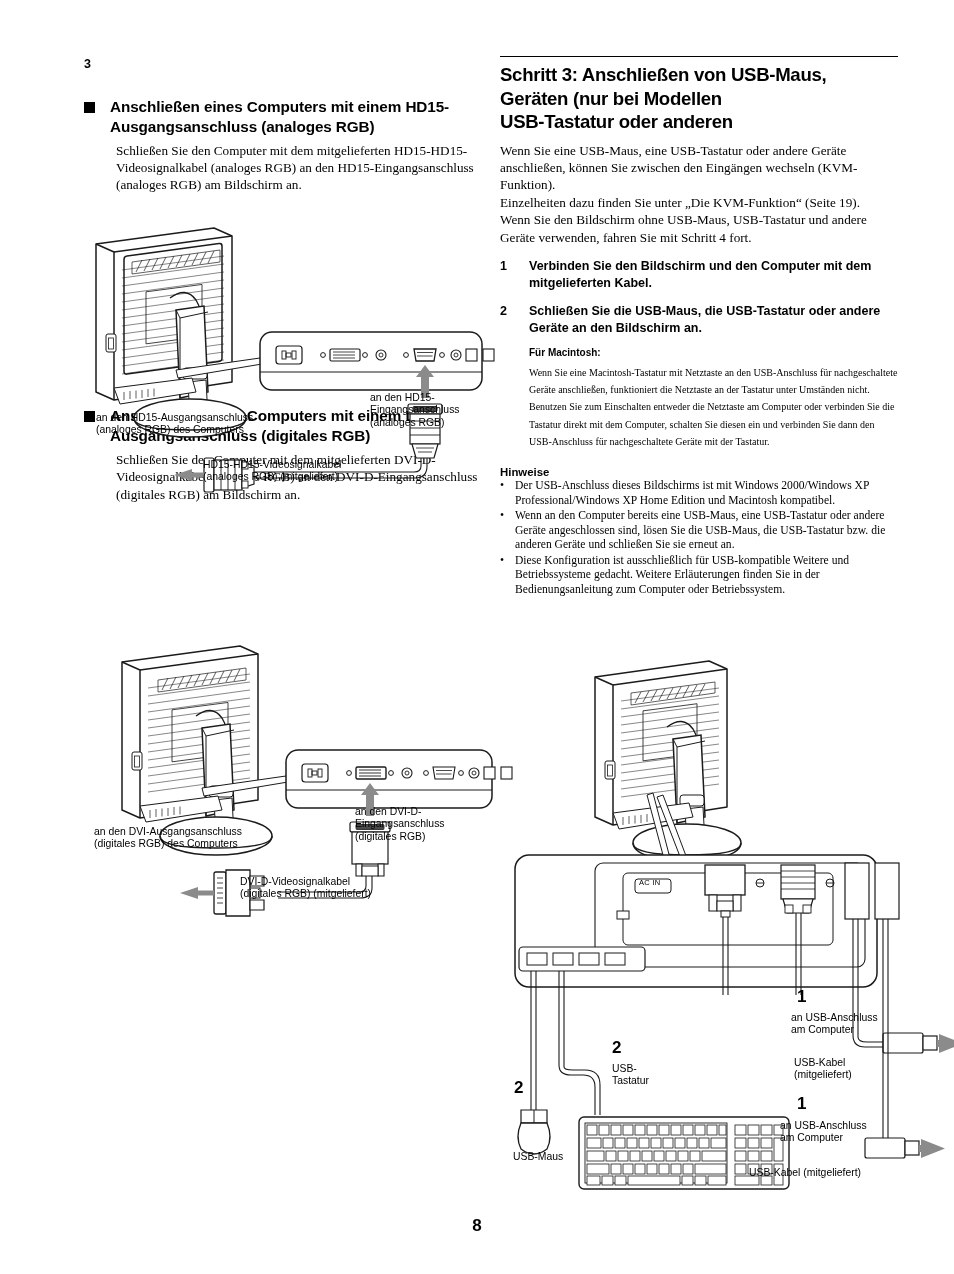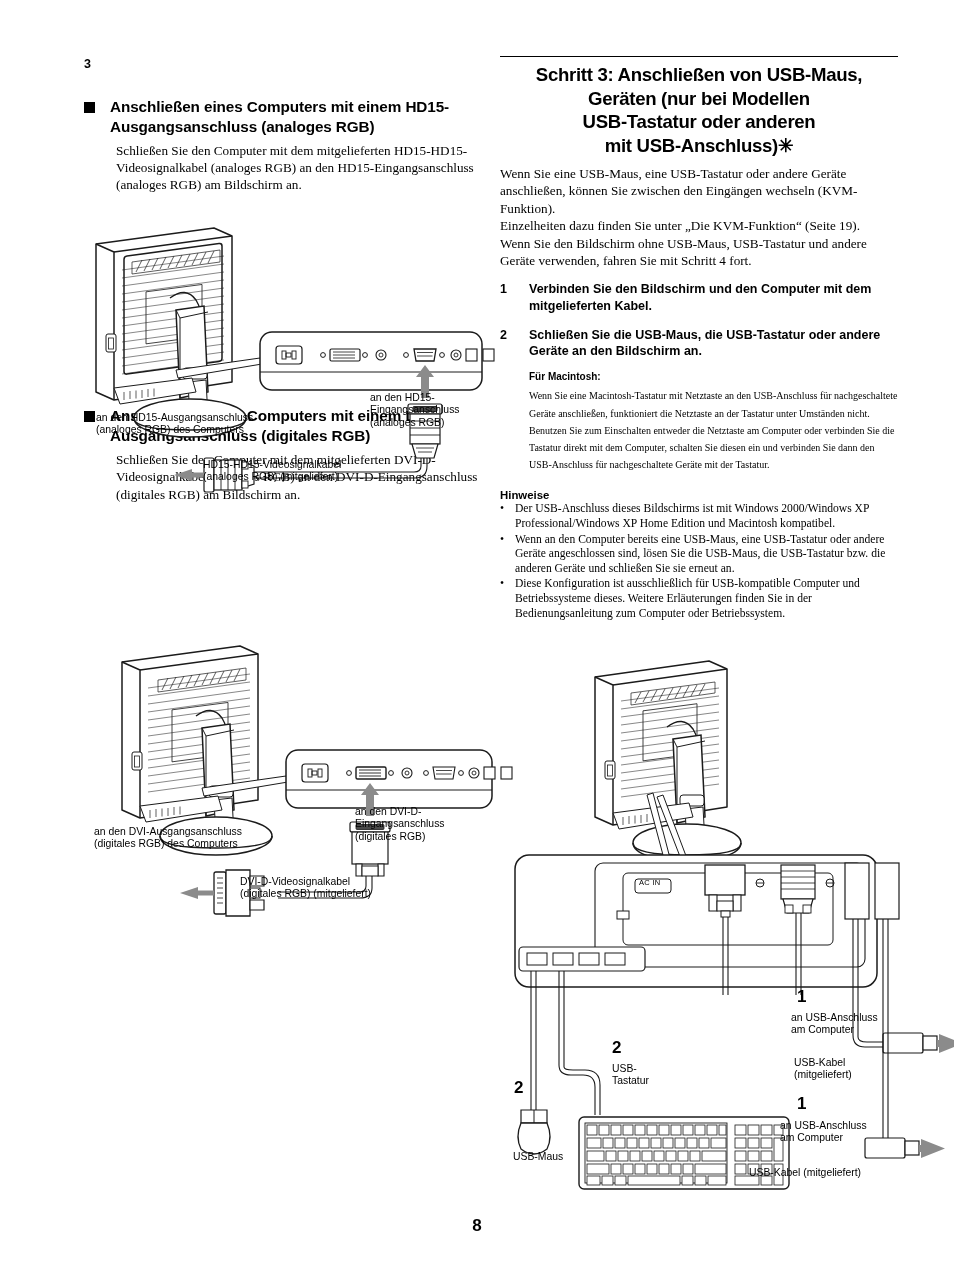--- a/index.html
+++ b/index.html
@@ -19,21 +19,21 @@
 
   .sq-head{display:flex;gap:13px;margin-top:24px;}
   .sq-mark{flex:0 0 13px;width:13px;}
   .sq-mark i{display:block;width:11px;height:11px;background:#000;margin-top:5px;}
   .sq-title{font-weight:bold;font-size:15.3px;line-height:20px;letter-spacing:-0.1px;}
 
   .body-par{font-family:"Liberation Serif",serif;font-size:13.2px;line-height:17.4px;
             margin-left:32px;margin-top:5px;}
 
   .rule{border-top:1.6px solid #000;margin-bottom:6px;}
-  .big-head{font-weight:bold;font-size:18.6px;line-height:23.5px;text-align:center;letter-spacing:-0.3px;}
+  .big-head{font-weight:bold;font-size:18.6px;line-height:23.5px;text-align:left;letter-spacing:-0.3px;}
   .intro{font-family:"Liberation Serif",serif;font-size:13.2px;line-height:17.4px;margin-top:8px;}
 
   .rstep{display:flex;gap:11px;margin-top:12px;}
   .rstep .n{font-weight:bold;font-size:12.5px;line-height:16.6px;flex:0 0 18px;}
   .rstep .t{font-weight:bold;font-size:12.5px;line-height:16.6px;}
   .sub-bold{font-weight:bold;font-size:10px;line-height:16.6px;margin:9px 0 2px 29px;}
   .sub-par{font-family:"Liberation Serif",serif;font-size:10px;line-height:17.2px;margin-left:29px;}
 
   .notes-h{font-weight:bold;font-size:11.4px;margin-top:16px;margin-bottom:1px;}
   .note{display:flex;gap:7px;font-family:"Liberation Serif",serif;font-size:11.6px;line-height:14.6px;margin-top:1px;}
@@ -369,21 +369,20 @@
 (digitales RGB) des Computers</span>
   <span class="lbl" style="left:240px;top:876px;">DVI-D-Videosignalkabel
 (digitales RGB) (mitgeliefert)</span>
 
   <div class="col-right">
     <div class="rule"></div>
     <div class="big-head">
       <div>Schritt 3: Anschließen von USB-Maus,</div>
       <div>Geräten (nur bei Modellen</div>
       <div>USB-Tastatur oder anderen</div>
-      <div>mit USB-Anschluss)✳</div>
     </div>
 
     <div class="intro">Wenn Sie eine USB-Maus, eine USB-Tastatur oder andere Geräte anschließen, können Sie zwischen den Eingängen wechseln (KVM-Funktion).</div>
     <div class="intro" style="margin-top:0">Einzelheiten dazu finden Sie unter „Die KVM-Funktion“ (Seite 19).</div>
     <div class="intro" style="margin-top:0">Wenn Sie den Bildschirm ohne USB-Maus, USB-Tastatur und andere Geräte verwenden, fahren Sie mit Schritt 4 fort.</div>
 
     <div class="rstep">
       <div class="n">1</div>
       <div class="t">Verbinden Sie den Bildschirm und den Computer mit dem mitgelieferten Kabel.</div>
     </div>
@@ -399,21 +398,21 @@
     <div class="note">
       <span class="b">•</span>
       <span>Der USB-Anschluss dieses Bildschirms ist mit Windows 2000/Windows XP Professional/Windows XP Home Edition und Macintosh kompatibel.</span>
     </div>
     <div class="note">
       <span class="b">•</span>
       <span>Wenn an den Computer bereits eine USB-Maus, eine USB-Tastatur oder andere Geräte angeschlossen sind, lösen Sie die USB-Maus, die USB-Tastatur bzw. die anderen Geräte und schließen Sie sie erneut an.</span>
     </div>
     <div class="note">
       <span class="b">•</span>
-      <span>Diese Konfiguration ist ausschließlich für USB-kompatible Computer und Betriebssysteme dieses. Weitere Erläuterungen finden Sie in der Bedienungsanleitung zum Computer oder Betriebssystem.</span>
+      <span>Diese Konfiguration ist ausschließlich für USB-kompatible Weitere und Betriebssysteme gedacht. Weitere Erläuterungen finden Sie in der Bedienungsanleitung zum Computer oder Betriebssystem.</span>
     </div>
   </div>
 
   <svg class="fig" style="left:505px;top:655px;" width="395" height="520" viewBox="0 0 395 520" fill="none" stroke="#1b1b1b" stroke-width="1.5">
 
     <g stroke-linejoin="round">
       <path d="M90 22 L204 6 L222 14 L222 152 L108 170 L90 162 Z" fill="#fff"></path>
       <path d="M90 22 L108 30 L108 170" fill="none"></path>
       <path d="M108 30 L222 14" fill="none"></path>
     </g>

